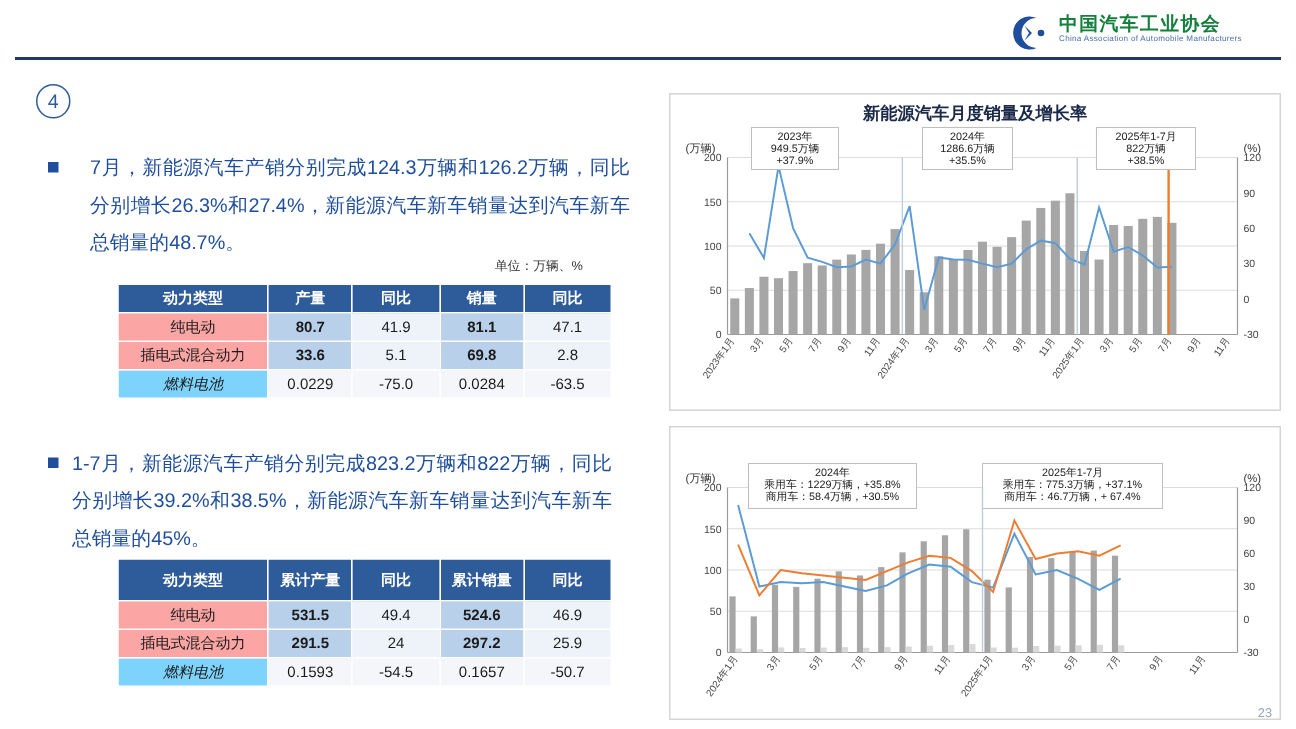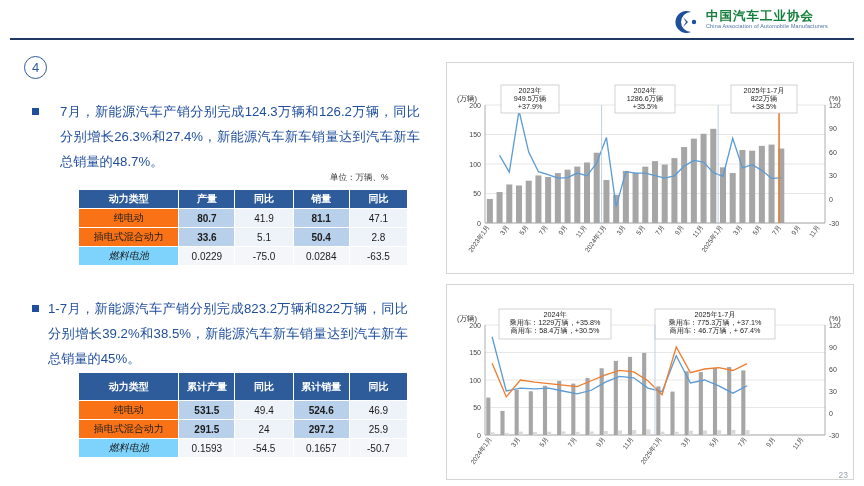--- a/index.html
+++ b/index.html
@@ -71,21 +71,21 @@
     text-align: center;
     padding: 2px 2px;
     height: 17px;
   }
   table.data thead th {
     background: #2e5c9a; color: #fff; font-weight: bold; margin-top: 44px;
   }
   table.data tbody td { background: #eef3fa; }
   table.data tbody td.hl { background: #b9d0ea; font-weight: bold; }
   table.data tbody tr.last td { background: #f4f6f9; }
-  table.data tbody td.name { background: #f97316; }
+  table.data tbody td.name { background: #fca5a5; }
   table.data tbody tr.last td.name { background: #7dd3fc; font-style: italic; }
 
   
   .chart-box { position: absolute; border: 1px solid #d5d5d5; background: #fff; }
   .chart-title {
     position: absolute; width: 100%; text-align: center;
     font-size: 11.5px; font-weight: bold; color: #1b2a4a;
   }
   .axis-unit { font-size: 7.5px; fill: #333; }
   .tick-lbl { font-size: 7px; fill: #444; }
@@ -135,21 +135,21 @@
         <td class="name">纯电动</td>
         <td class="hl">80.7</td>
         <td>41.9</td>
         <td class="hl">81.1</td>
         <td>47.1</td>
       </tr>
       <tr>
         <td class="name">插电式混合动力</td>
         <td class="hl">33.6</td>
         <td>5.1</td>
-        <td class="hl">50.4</td>
+        <td class="hl">69.8</td>
         <td>2.8</td>
       </tr>
       <tr class="last">
         <td class="name">燃料电池</td>
         <td>0.0229</td>
         <td>-75.0</td>
         <td>0.0284</td>
         <td>-63.5</td>
       </tr>
     </tbody>
@@ -187,20 +187,21 @@
         <td class="name">燃料电池</td>
         <td>0.1593</td>
         <td>-54.5</td>
         <td>0.1657</td>
         <td>-50.7</td>
       </tr>
     </tbody>
   </table>
 
   <div class="chart-box" style="left:446px; top:62px; width:408px; height:212px;">
+    <div class="chart-title" style="top:5px;">新能源汽车月度销量及增长率</div>
     <svg id="chart1" width="408" height="212" viewBox="0 0 408 212">
         <text x="10" y="38" class="axis-unit">(万辆)</text>
         <text x="382" y="38" class="axis-unit">(%)</text>
         <line x1="38" y1="160" x2="378" y2="160" stroke="#dcdcdc" stroke-width="0.7"></line>
         <text x="34" y="162.5" class="tick-lbl" text-anchor="end">0</text>
         <line x1="38" y1="130.5" x2="378" y2="130.5" stroke="#dcdcdc" stroke-width="0.7"></line>
         <text x="34" y="133" class="tick-lbl" text-anchor="end">50</text>
         <line x1="38" y1="101" x2="378" y2="101" stroke="#dcdcdc" stroke-width="0.7"></line>
         <text x="34" y="103.5" class="tick-lbl" text-anchor="end">100</text>
         <line x1="38" y1="71.5" x2="378" y2="71.5" stroke="#dcdcdc" stroke-width="0.7"></line>

